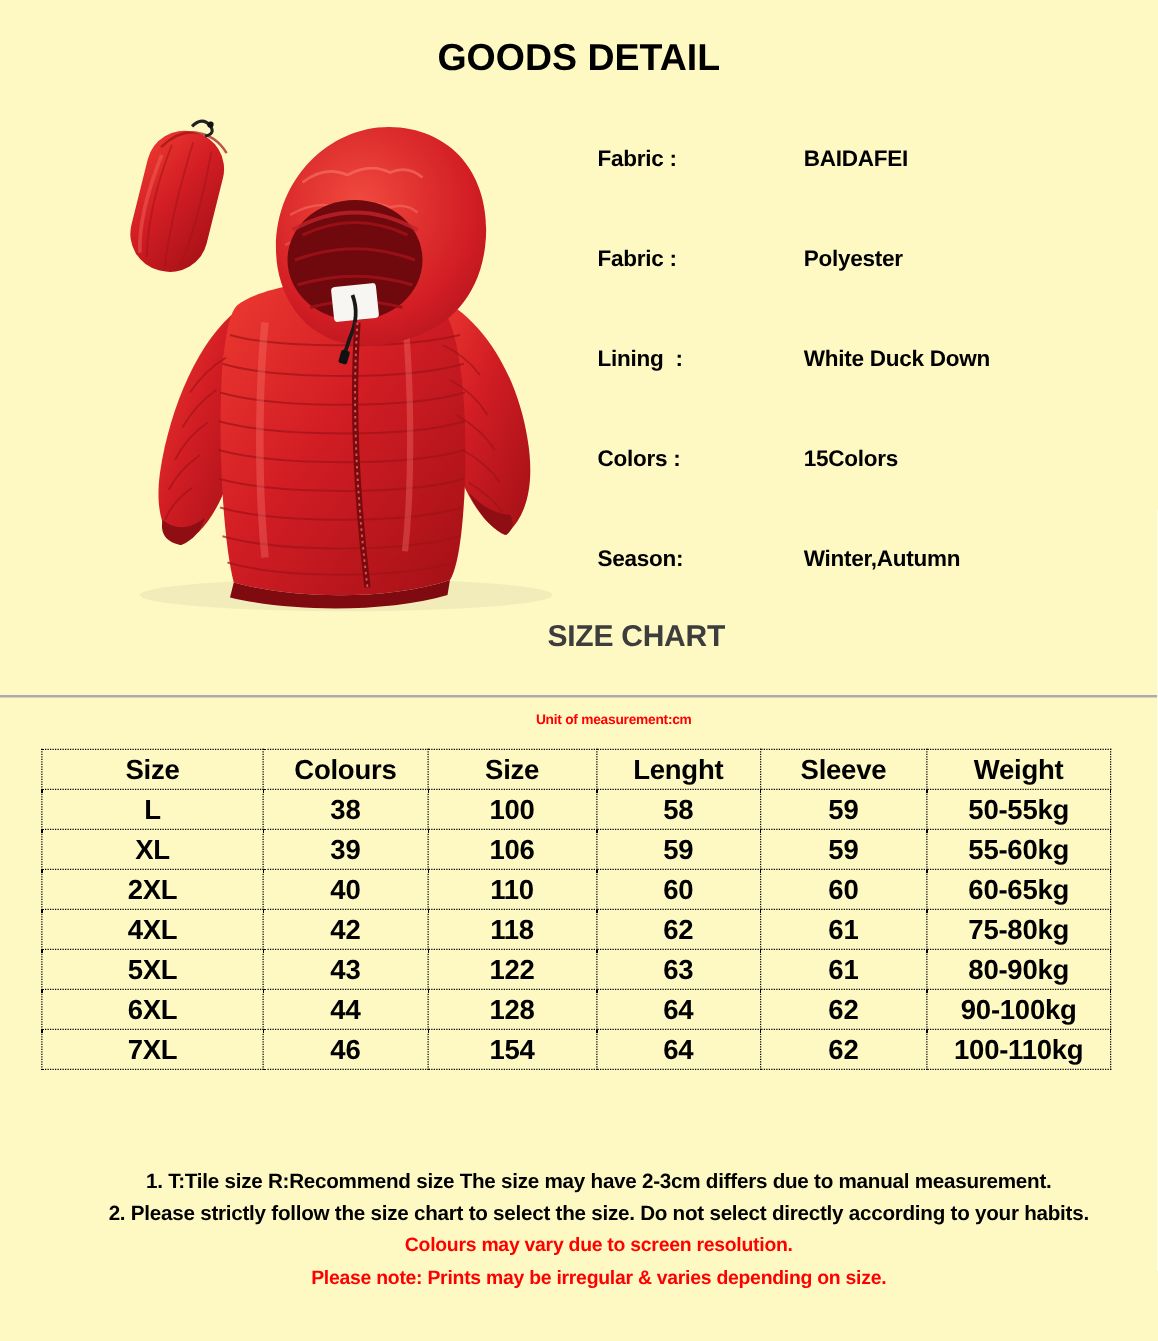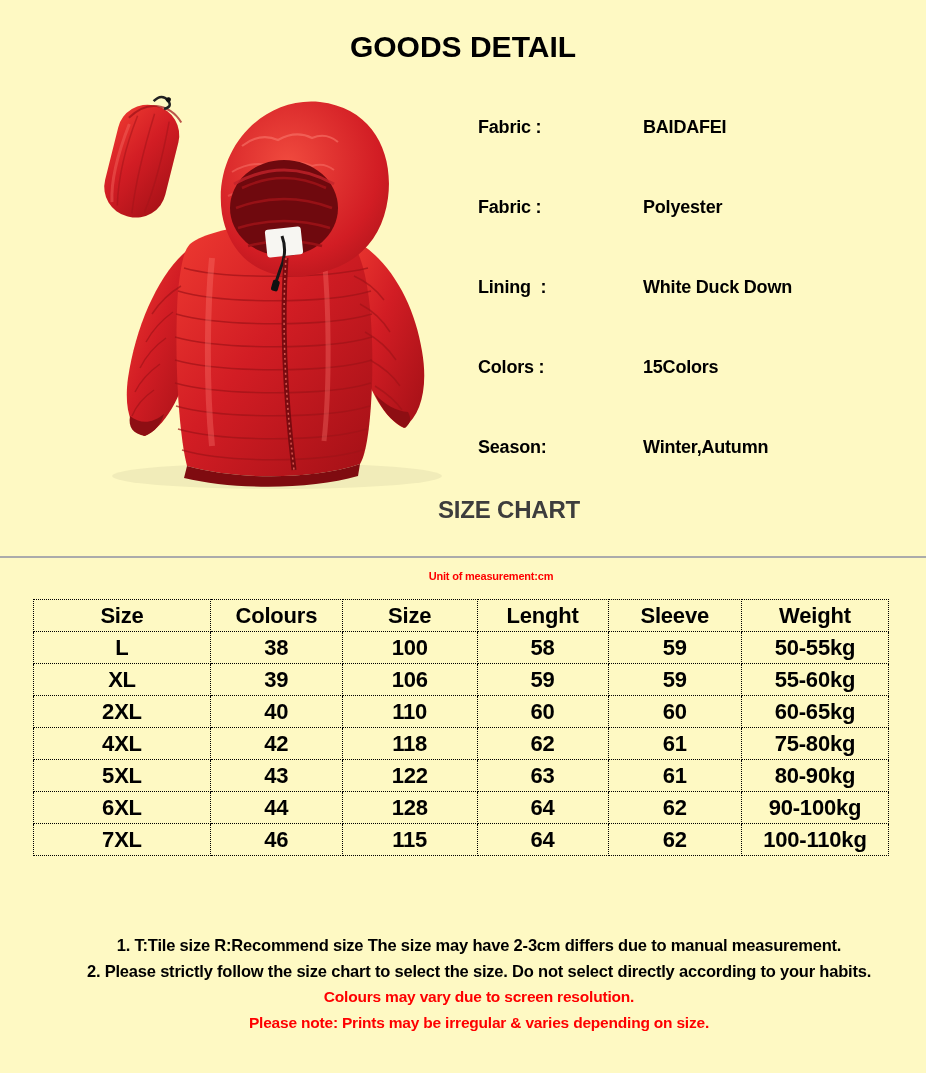--- a/index.html
+++ b/index.html
@@ -237,21 +237,21 @@
           <td>6XL</td>
           <td>44</td>
           <td>128</td>
           <td>64</td>
           <td>62</td>
           <td>90-100kg</td>
         </tr>
         <tr>
           <td>7XL</td>
           <td>46</td>
-          <td>115</td>
+          <td>154</td>
           <td>64</td>
           <td>62</td>
           <td>100-110kg</td>
         </tr>
       </tbody>
   </table>
 
   <div class="notes">
     <div class="note-black">1. T:Tile size R:Recommend size The size may have 2-3cm differs due to manual measurement.</div>
     <div class="note-black">2. Please strictly follow the size chart to select the size. Do not select directly according to your habits.</div>

